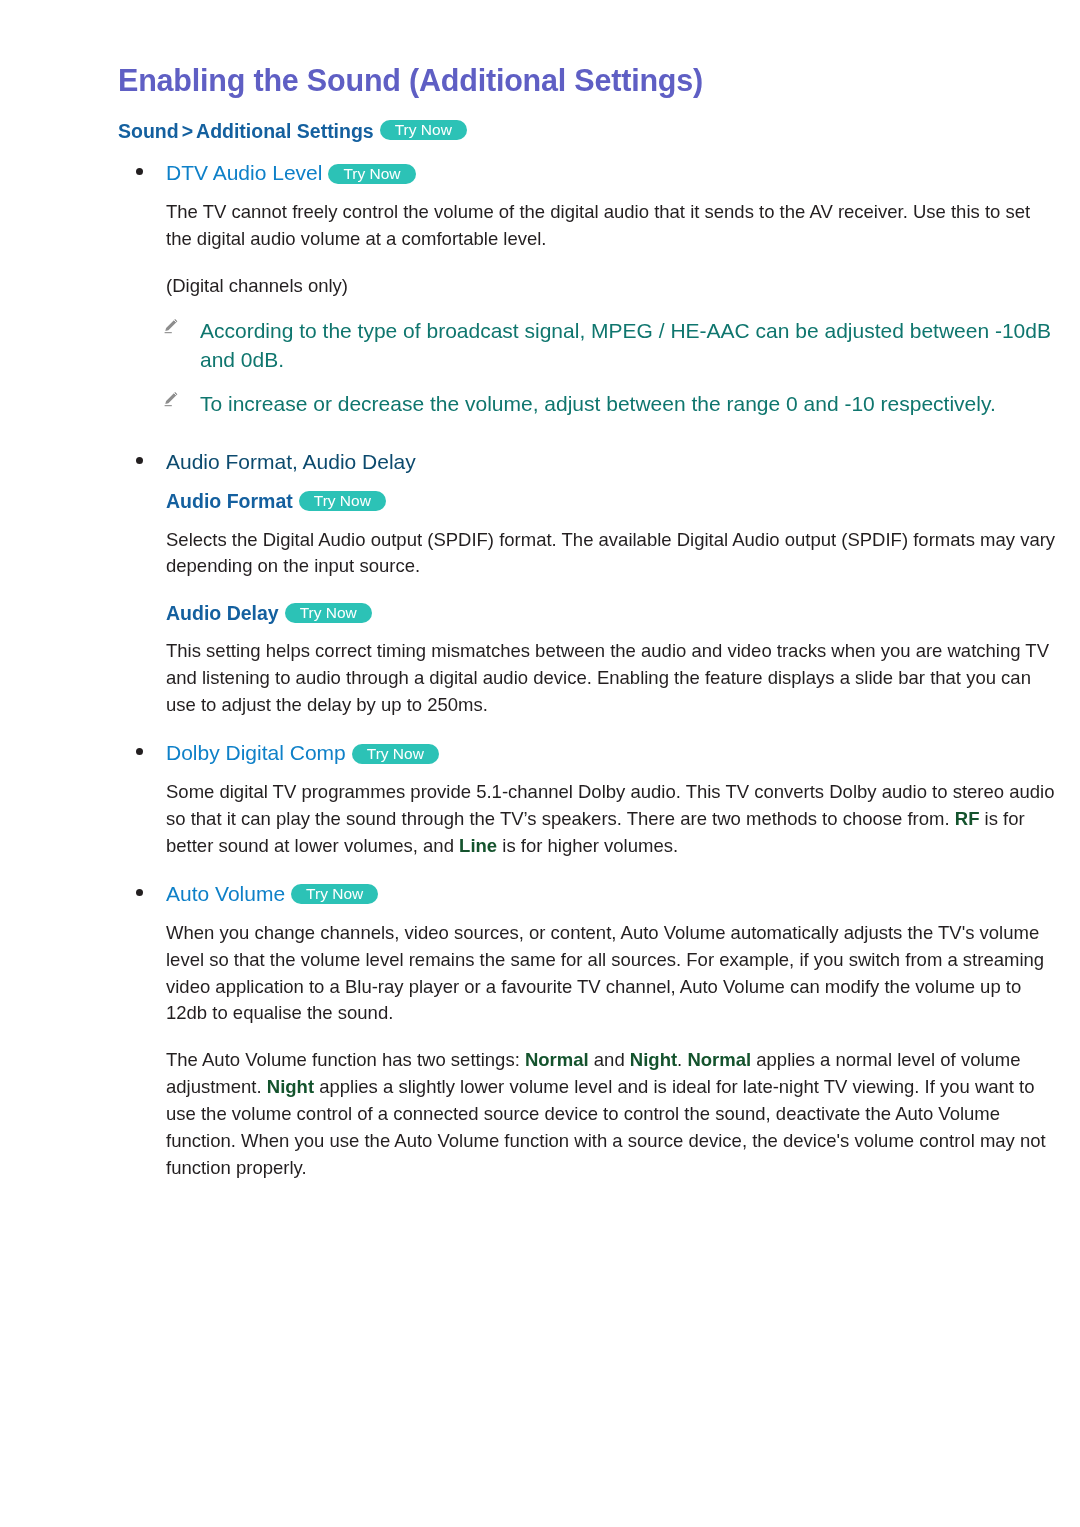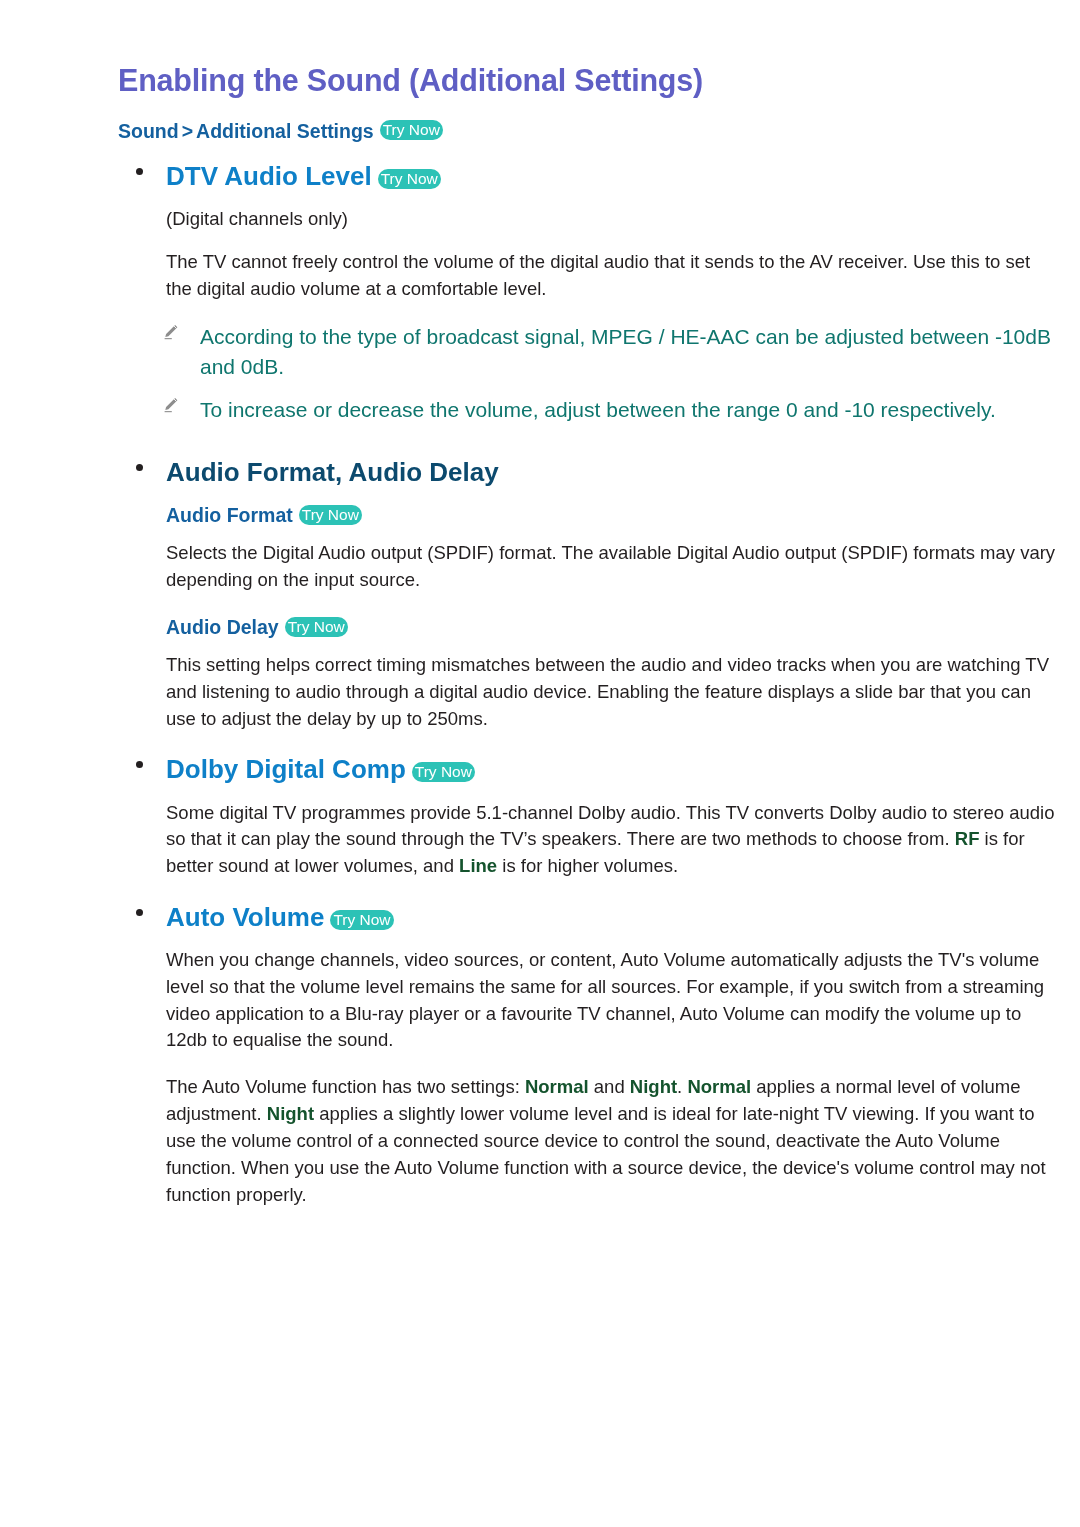--- a/index.html
+++ b/index.html
@@ -51,21 +51,21 @@
   
   .try-now {
     display: inline-block;
     background: #2cc2b6;
     color: #ffffff;
     font-size: 15.5px;
     font-weight: normal;
     line-height: 20px;
     height: 20px;
     border-radius: 10px;
-    padding: 0 3px;
+    padding: 0 15px;
     margin-left: 6px;
     position: relative;
     top: -2px;
     overflow: hidden;
     letter-spacing: 0px;
     vertical-align: middle;
   }
 
   
   .intro {
@@ -84,22 +84,22 @@
   .bullet-dot {
     position: absolute;
     left: 18px;
     top: 9px;
     width: 7px;
     height: 7px;
     border-radius: 50%;
     background: #231f20;
   }
   .bullet-label {
-    font-size: 26px;
-    font-weight: bold;
+    font-size: 21px;
+    font-weight: normal;
     color: #0e80c8;
     line-height: 1.35;
     white-space: nowrap;
   }
   .bullet-label.deep {
     color: #0c4a6e;
   }
 
   
   .sub-head {
@@ -163,22 +163,22 @@
 
   <div class="breadcrumb">
     <span>Sound</span><span class="sep">&gt;</span><span>Additional Settings</span><span class="try-now">Try Now</span>
   </div>
 
 
   <div class="bullet-row">
     <span class="bullet-dot"></span>
     <span class="bullet-label">DTV Audio Level</span><span class="try-now">Try Now</span>
   </div>
+  <p class="body-p">The TV cannot freely control the volume of the digital audio that it sends to the AV receiver. Use this to set the digital audio volume at a comfortable level.</p>
   <p class="body-p tight">(Digital channels only)</p>
-  <p class="body-p">The TV cannot freely control the volume of the digital audio that it sends to the AV receiver. Use this to set the digital audio volume at a comfortable level.</p>
 
   <div class="note-list">
     <div class="note-row">
       <span class="note-icon">
         <svg width="18" height="18" viewBox="0 0 18 18" aria-hidden="true">
           <path d="M13.1 1.9 L15.4 4.2 L6.4 13.2 L3.3 14.0 L4.1 10.9 Z" fill="#8d8d8d"></path>
           <path d="M12.0 3.0 L14.3 5.3" stroke="#ffffff" stroke-width="0.9" fill="none"></path>
           <rect x="2.6" y="15.1" width="7.2" height="1.1" fill="#8d8d8d"></rect>
         </svg>
       </span>

